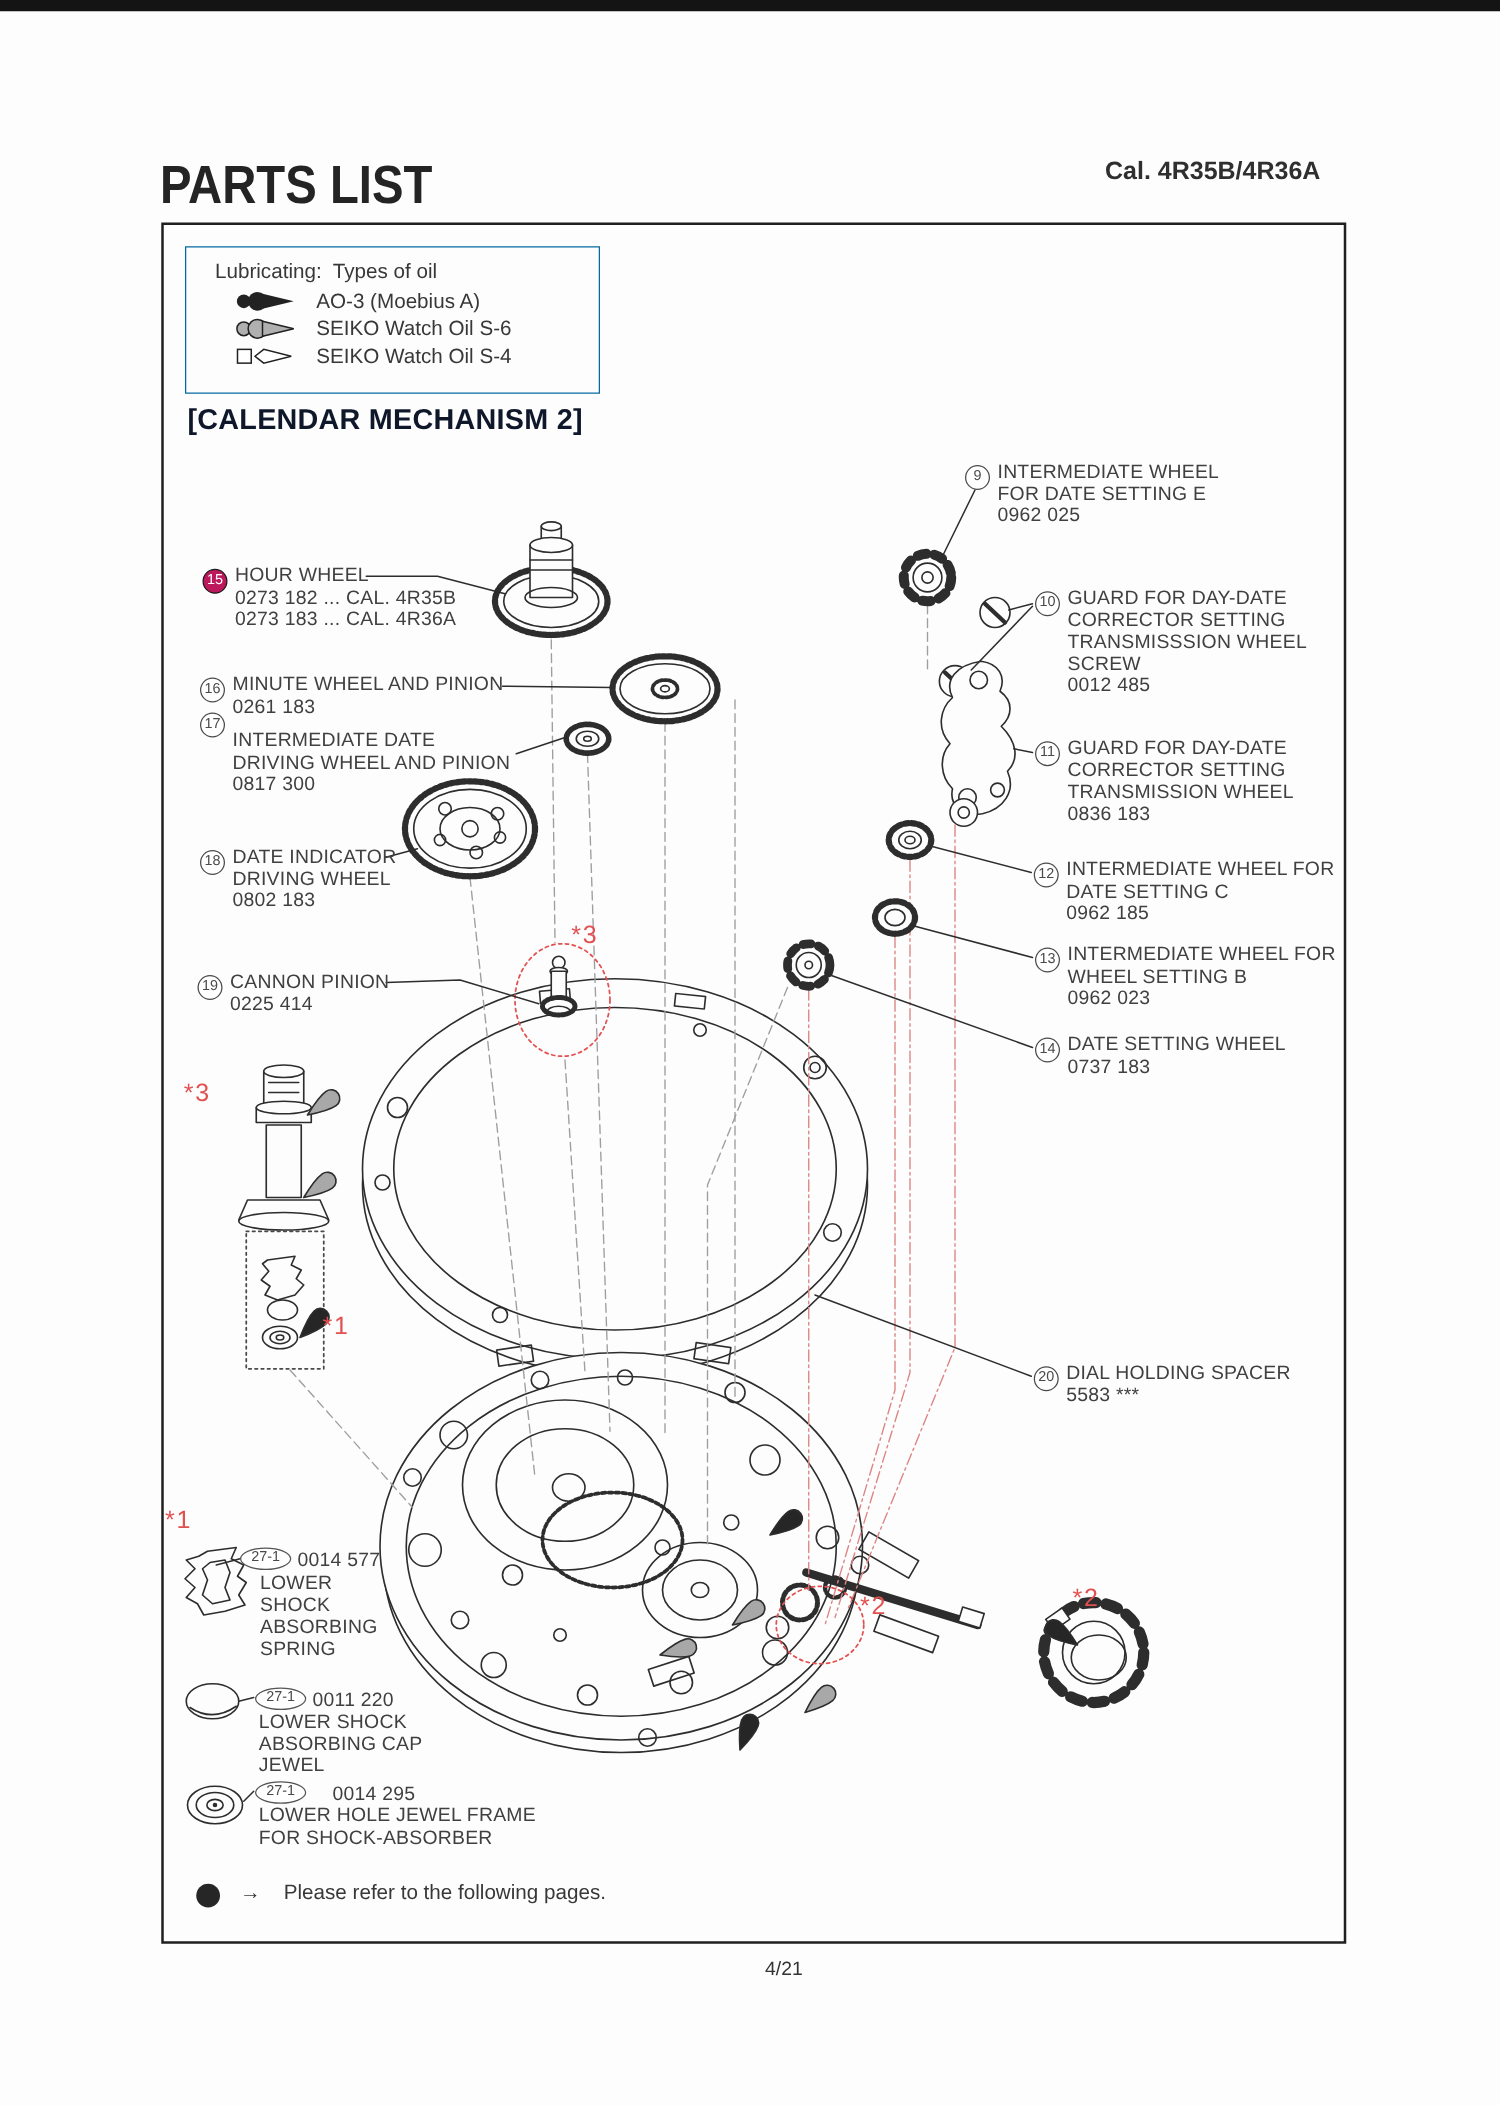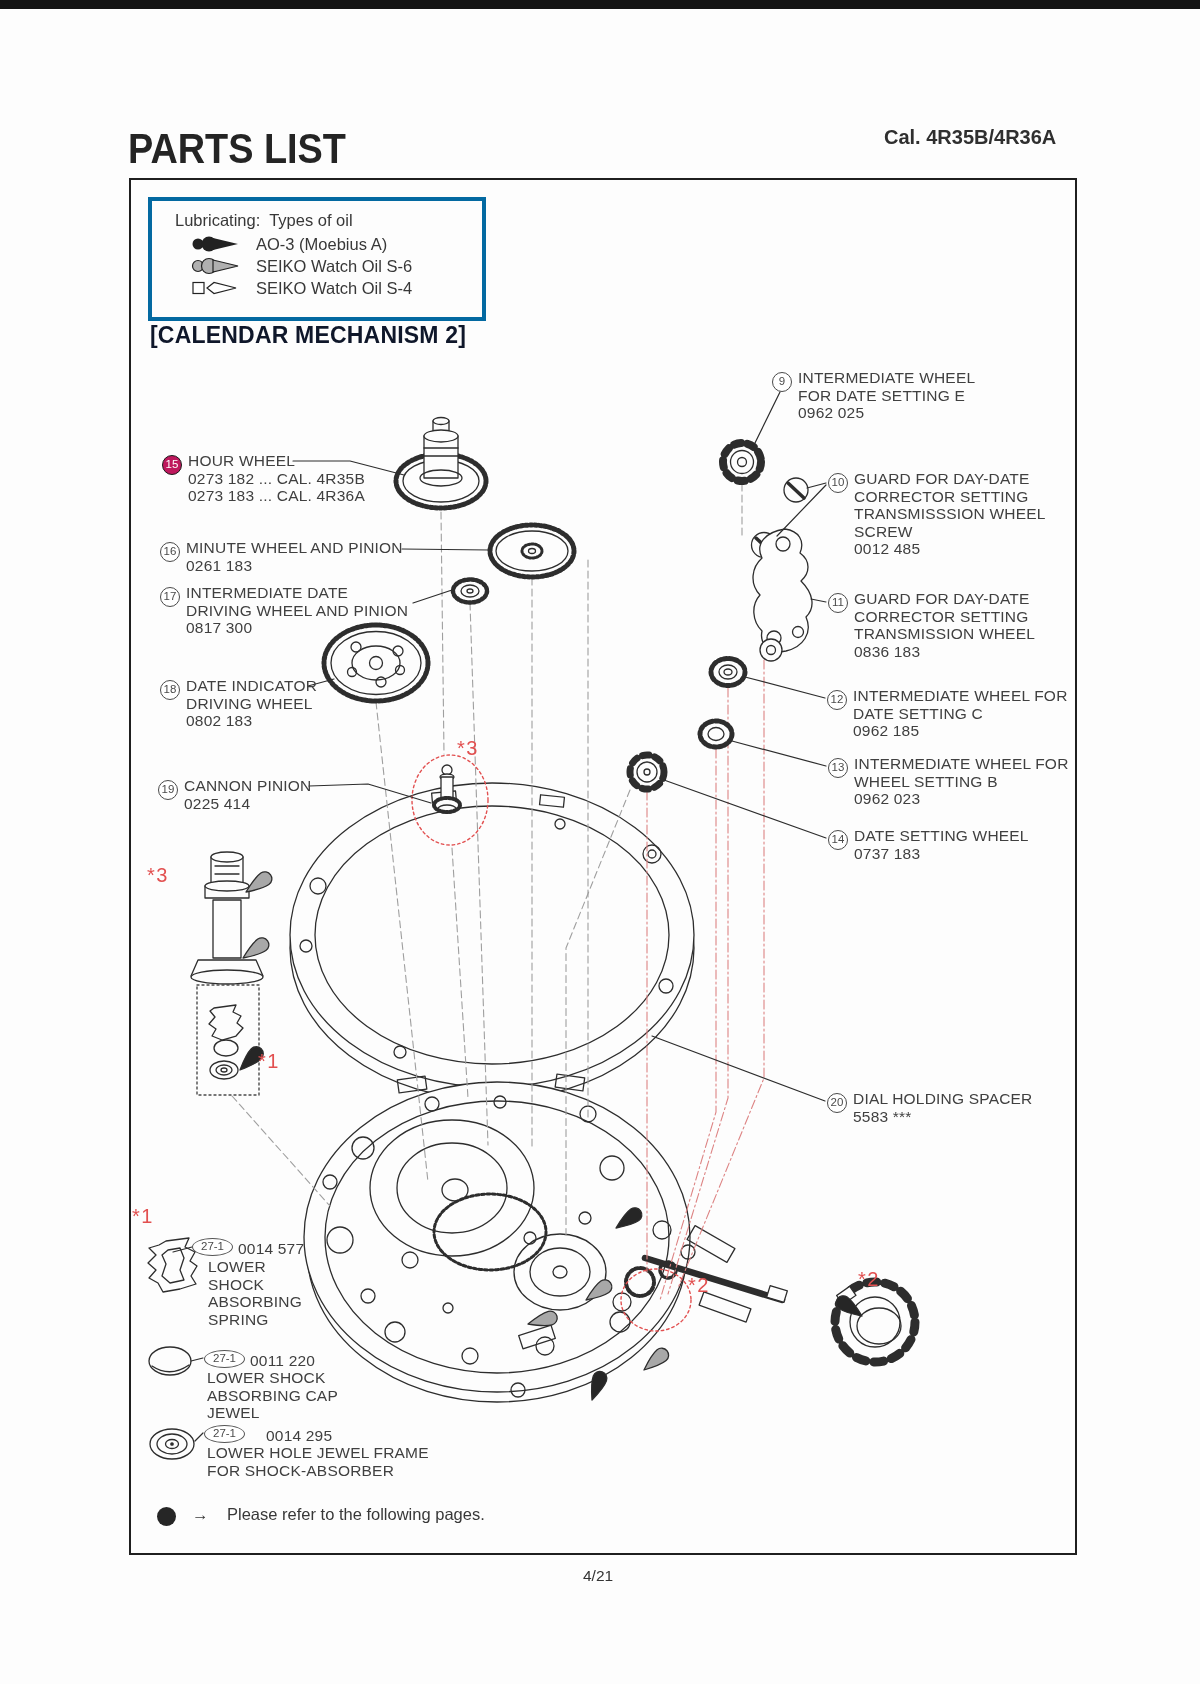--- a/index.html
+++ b/index.html
@@ -4,21 +4,21 @@
 <style>
   html,body{margin:0;padding:0}
   body{width:1200px;height:1684px;background:#fdfdfd;position:relative;overflow:hidden;
        font-family:"Liberation Sans","DejaVu Sans",sans-serif;color:#3f3f3f}
   .abs{position:absolute}
   .topbar{left:0;top:0;width:1200px;height:9px;background:#141414}
   .title{font-weight:bold;font-size:43px;color:#242424;transform:scaleX(.88);transform-origin:left top;letter-spacing:0}
   .caliber{font-weight:bold;font-size:20px;color:#2f2f2f}
   .section{font-weight:bold;font-size:23px;color:#0f172a;letter-spacing:.2px}
   .mainbox{border:2.5px solid #1f1f1f}
-  .legendbox{border:4px solid #0369a1;background:transparent}
+  .legendbox{border:1px solid #0369a1;background:transparent}
   .ltxt{font-size:16.5px;white-space:pre;color:#383838}
   .plabel{font-size:15.5px;line-height:17.5px;white-space:nowrap;letter-spacing:.2px;color:#404040}
   .circ{width:20px;height:20px;box-sizing:border-box;border:1.4px solid #4a4a4a;border-radius:50%;
         background:#fff;font-size:11.5px;line-height:17px;text-align:center;color:#4a4a4a;z-index:3}
   .circ.filled{background:#be185d;border-color:#1b1b1b;color:#fff}
   .oval{width:41px;height:18px;box-sizing:border-box;border:1.3px solid #555;border-radius:50%;
         background:#fff;font-size:11.5px;line-height:15.5px;text-align:center;color:#4a4a4a;z-index:3}
   .red{color:#e25050;font-size:20px;letter-spacing:1.5px;font-weight:400}
   .fdot{width:19px;height:19px;border-radius:50%;background:#262626}
   .ftext{font-size:16.5px;color:#383838}
@@ -328,21 +328,21 @@
   <div>0273 182 ... CAL. 4R35B</div>
   <div>0273 183 ... CAL. 4R36A</div>
 </div>
 
 <div class="abs circ lbl" style="left:160px;top:542px">16</div>
 <div class="abs plabel lbl" style="left:186px;top:539px">
   <div>MINUTE WHEEL AND PINION</div>
   <div>0261 183</div>
 </div>
 
-<div class="abs circ lbl" style="left:160px;top:587px">17</div>
+<div class="abs circ lbl" style="left:160px;top:570px">17</div>
 <div class="abs plabel lbl" style="left:186px;top:584px">
   <div>INTERMEDIATE DATE</div>
   <div>DRIVING WHEEL AND PINION</div>
   <div>0817 300</div>
 </div>
 
 <div class="abs circ lbl" style="left:160px;top:680px">18</div>
 <div class="abs plabel lbl" style="left:186px;top:677px">
   <div>DATE INDICATOR</div>
   <div>DRIVING WHEEL</div>
@@ -432,13 +432,13 @@
 <div class="abs red lbl" style="left:457px;top:737px">*3</div>
 <div class="abs red lbl" style="left:147px;top:864px">*3</div>
 <div class="abs red lbl" style="left:258px;top:1050px">*1</div>
 <div class="abs red lbl" style="left:132px;top:1205px">*1</div>
 <div class="abs red lbl" style="left:688px;top:1274px">*2</div>
 <div class="abs red lbl" style="left:858px;top:1268px">*2</div>
 
 <div class="abs fdot lbl" style="left:157px;top:1507px"></div>
 <div class="abs ftext lbl" style="left:192px;top:1505px">→</div>
 <div class="abs ftext lbl" style="left:227px;top:1505px">Please refer to the following pages.</div>
-<div class="abs pageno lbl" style="left:583px;top:1567px">4/21</div>
+<div class="abs pageno lbl" style="left:612px;top:1567px">4/21</div>
 
 </body></html>

